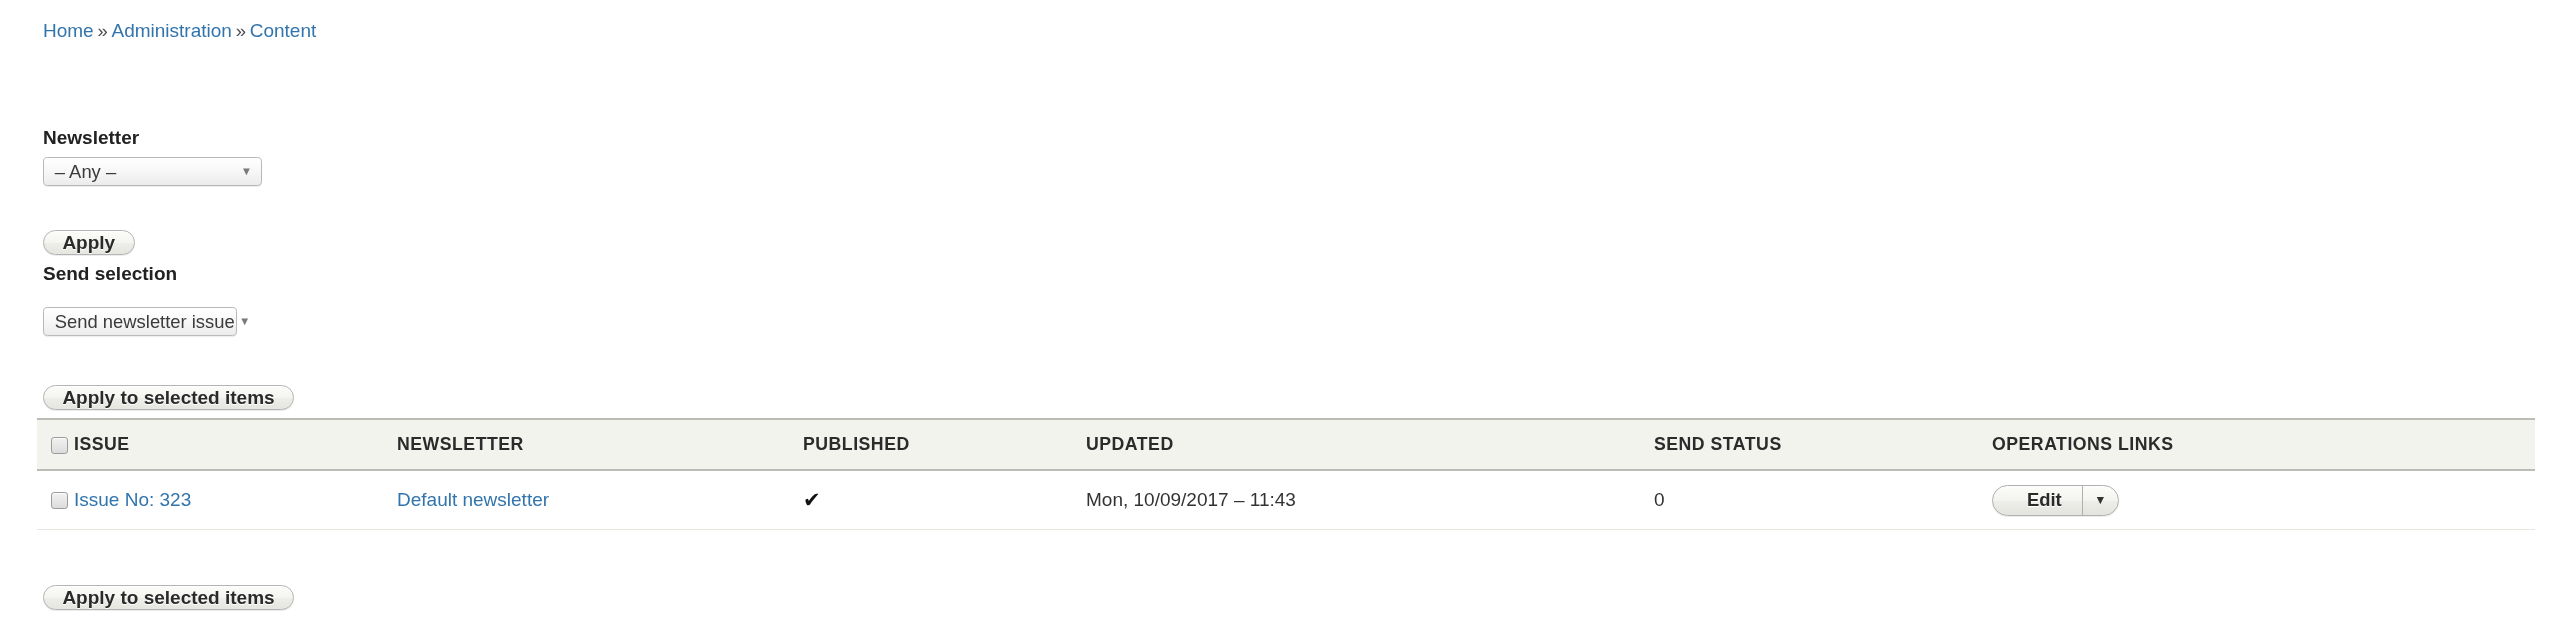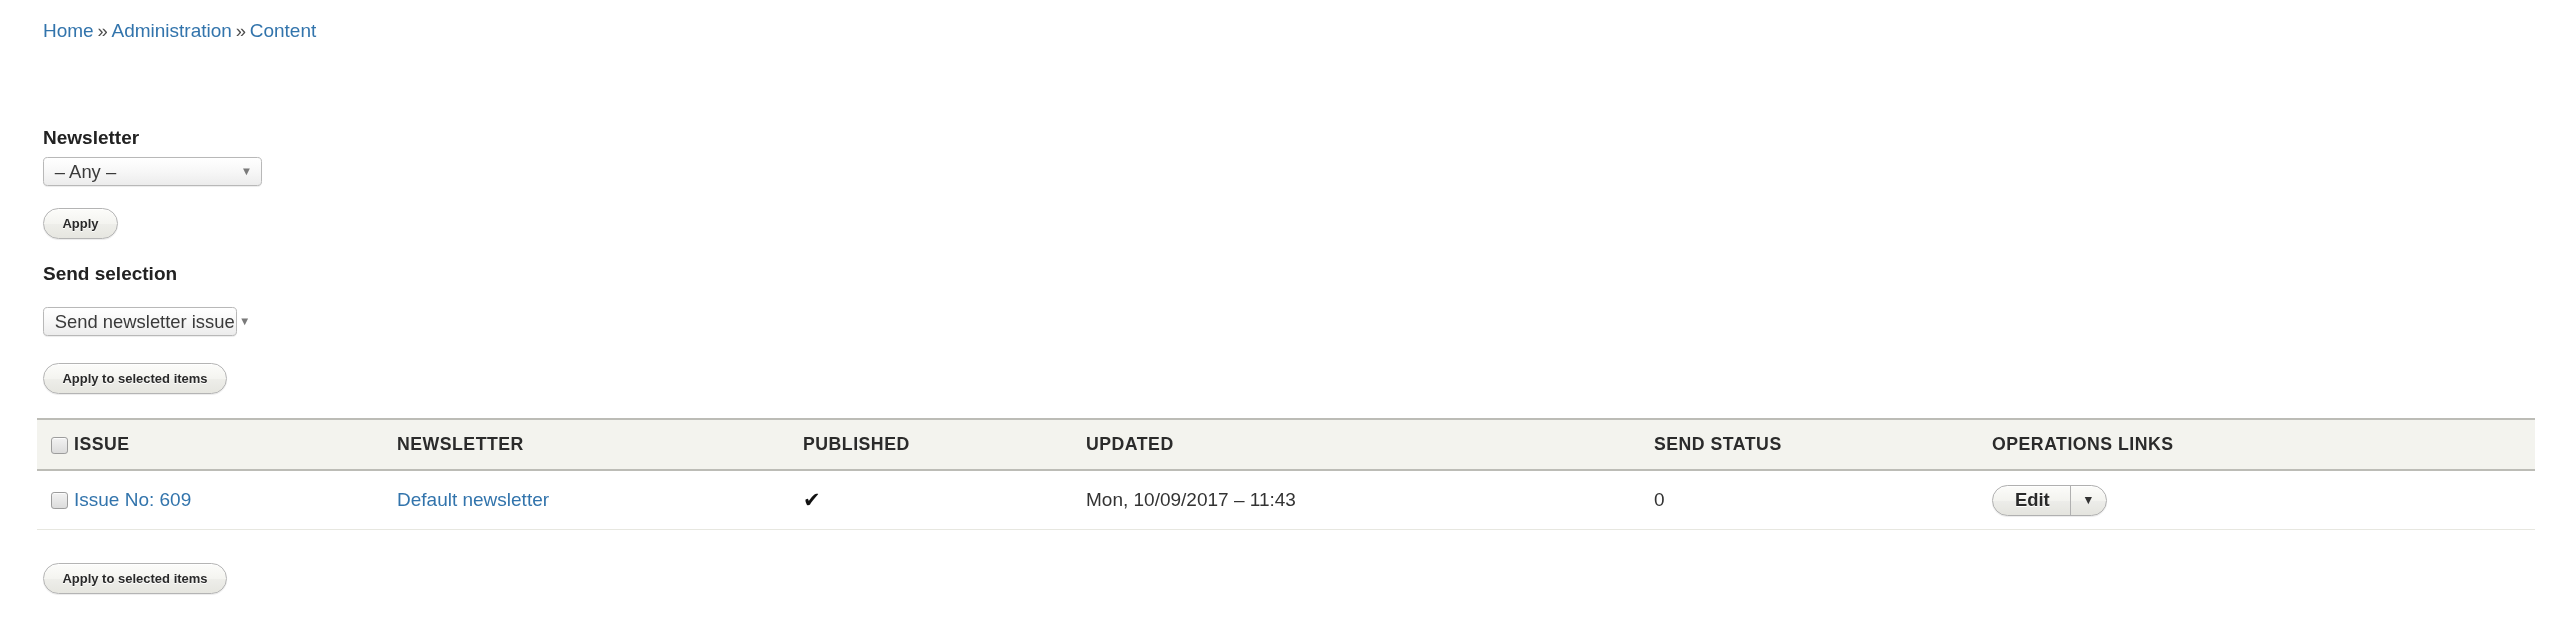--- a/index.html
+++ b/index.html
@@ -107,35 +107,36 @@
     line-height: 1;
     padding-right: 4.6px;
   }
   #sel-newsletter { left: 43px; top: 157px; width: 219px; }
   #sel-withsel    { left: 43px; top: 307px; width: 194px; align-items: center; }
 
   
   .gray-btn {
     position: absolute;
     box-sizing: border-box;
-    height: 31px;
+    height: 25px;
     padding: 0 18.4px;
     display: inline-flex;
     align-items: center;
     justify-content: center;
     border: 0.8px solid #b4b4b4;
     border-radius: 15.4px;
     background: linear-gradient(to bottom, #fcfcfa 0%, #f4f4f0 50%, #eeeeea 51%, #e6e6e0 100%);
     color: #2a2a2a;
-    font-size: 13px;
+    font-size: 19px;
     font-weight: bold;
     text-shadow: 0 0.8px 0 #ffffff;
     box-shadow: inset 0 0.8px 0 #ffffff, 0 0.8px 0.8px rgba(0,0,0,0.10);
     cursor: pointer;
     white-space: nowrap;
+    margin-top: 22px;
   }
   #btn-apply       { left: 43px; top: 208px; min-width: 74px; }
   #btn-apply-top   { left: 43px; top: 363px; }
   #btn-apply-bot   { left: 43px; top: 563px; }
 
   
   .tbl {
     position: absolute;
     left: 37px;
     top: 418px;
@@ -214,21 +215,21 @@
     border: 0.8px solid #b0b0b0;
     border-radius: 15.4px;
     background: linear-gradient(to bottom, #fcfcfa 0%, #f3f3ef 50%, #ededea 51%, #e4e4de 100%);
     box-shadow: inset 0 0.8px 0 #ffffff, 0 0.8px 0.8px rgba(0,0,0,0.10);
     overflow: hidden;
   }
   .dropbutton .db-main {
     display: flex;
     align-items: center;
     justify-content: center;
-    padding: 0 20px 0 22px;
+    padding: 0 20px 0 34px;
     font-size: 18.4px;
     font-weight: bold;
     color: #2a2a2a;
     text-shadow: 0 0.8px 0 #ffffff;
     border-right: 0.8px solid #b0b0b0;
     cursor: pointer;
     white-space: nowrap;
   }
   .dropbutton .db-toggle {
     display: flex;
@@ -287,21 +288,21 @@
           <th>SEND STATUS</th>
           <th>OPERATIONS LINKS</th>
         </tr>
       </thead>
       <tbody>
         <tr>
           <td class="c-check">
             <span class="chk"></span>
           </td>
           <td>
-            <a href="#">Issue No: 609</a>
+            <a href="#">Issue No: 323</a>
           </td>
           <td>
             <a href="#">Default newsletter</a>
           </td>
           <td>
             <span class="check-mark">✔</span>
           </td>
           <td>Mon, 10/09/2017 – 11:43</td>
           <td>0</td>
           <td>

